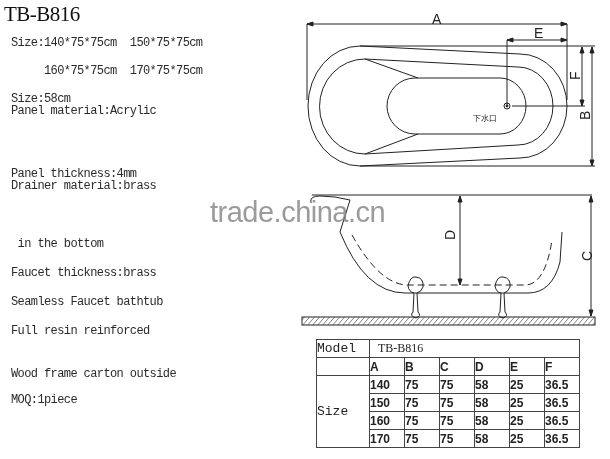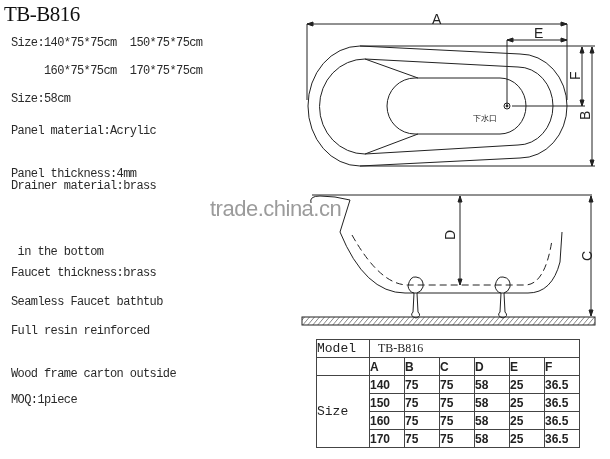--- a/index.html
+++ b/index.html
@@ -9,21 +9,21 @@
     }
     .title {
       position: absolute; left: 4px; top: 2px; font-size: 21px; letter-spacing: -0.5px;
       font-family: "Liberation Serif", "DejaVu Serif", serif; color: #111;
     }
     .spec {
       position: absolute; left: 11px; font-size: 12px; white-space: pre;
       font-family: "Liberation Mono", "DejaVu Sans Mono", monospace; color: #2a2a2a; letter-spacing: -0.6px;
     }
     .watermark {
-      position: absolute; left: 210px; top: 196px; font-size: 22px; color: rgba(130,130,130,0.8);
+      position: absolute; left: 210px; top: 196px; font-size: 29px; color: rgba(130,130,130,0.8);
       font-family: "Liberation Sans", "DejaVu Sans", sans-serif; letter-spacing: -0.5px;
     }
     svg.drawing { position: absolute; left: 0; top: 0; }
     .dim-label { font-family: "Liberation Sans", "DejaVu Sans", sans-serif; font-size: 14px; fill: #222; }
     .cn-label { font-family: "DejaVu Sans", sans-serif; font-size: 8px; fill: #222; }
     table.spec-table {
       position: absolute; left: 316px; top: 339px; border-collapse: collapse;
       font-family: "Liberation Sans", "DejaVu Sans", sans-serif; font-size: 12px; font-weight: bold; color: #222;
     }
     table.spec-table td {
@@ -38,24 +38,24 @@
     }
   </style>
 </head>
 <body>
 
 <div class="title">TB-B816</div>
 
 <div class="spec" style="top:36px">Size:140*75*75cm  150*75*75cm</div>
 <div class="spec" style="top:64px">     160*75*75cm  170*75*75cm</div>
 <div class="spec" style="top:92px">Size:58cm</div>
-<div class="spec" style="top:124px">Panel material:Acrylic</div>
+<div class="spec" style="top:104px">Panel material:Acrylic</div>
 <div class="spec" style="top:167px">Panel thickness:4mm</div>
 <div class="spec" style="top:179px">Drainer material:brass</div>
-<div class="spec" style="top:245px"> in the bottom</div>
+<div class="spec" style="top:237px"> in the bottom</div>
 <div class="spec" style="top:266px">Faucet thickness:brass</div>
 <div class="spec" style="top:295px">Seamless Faucet bathtub</div>
 <div class="spec" style="top:324px">Full resin reinforced</div>
 <div class="spec" style="top:367px">Wood frame carton outside</div>
 <div class="spec" style="top:393px">MOQ:1piece</div>
 
 <svg class="drawing" width="610" height="459" viewBox="0 0 610 459">
   <defs>
     <pattern id="hatch" width="5" height="8" patternUnits="userSpaceOnUse" patternTransform="skewX(-40)">
       <line x1="0" y1="0" x2="0" y2="8" stroke="#333" stroke-width="1.2"></line>

